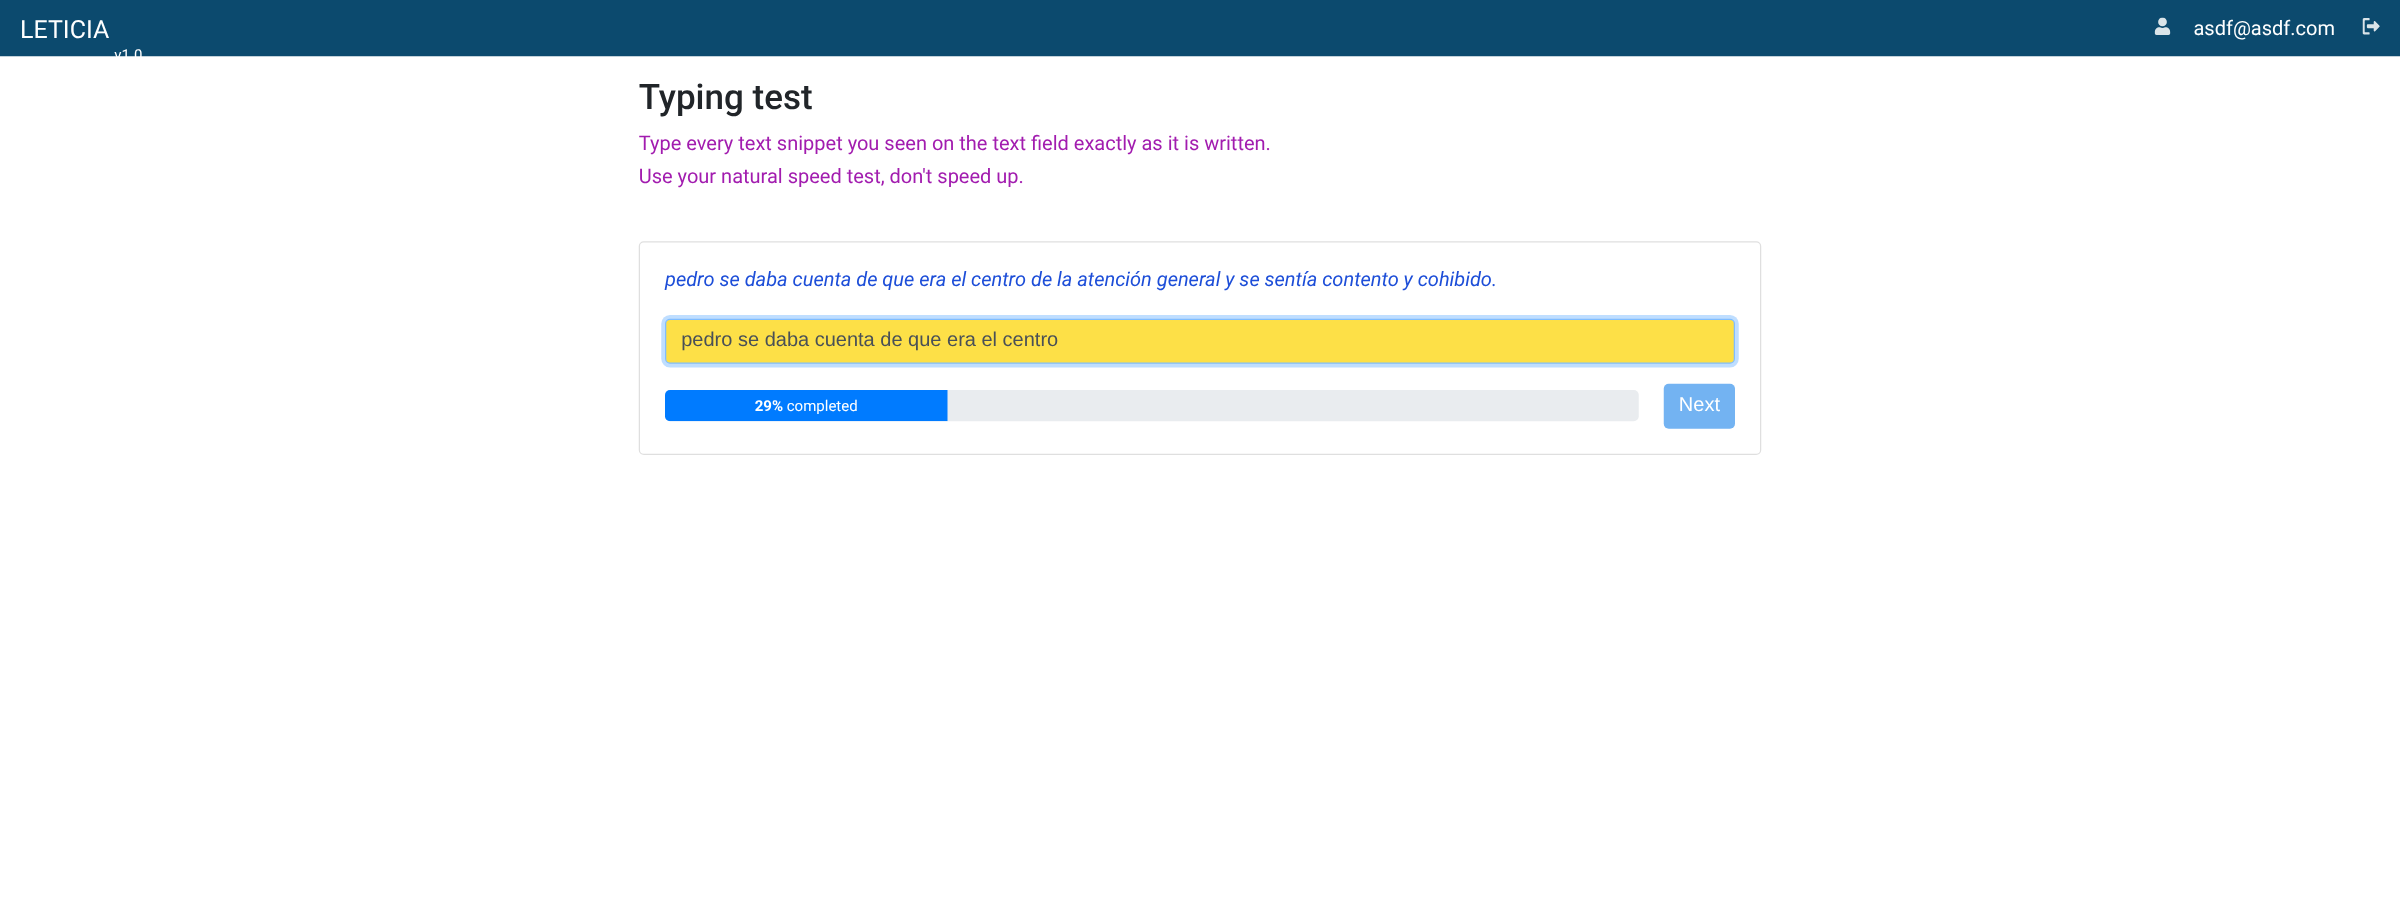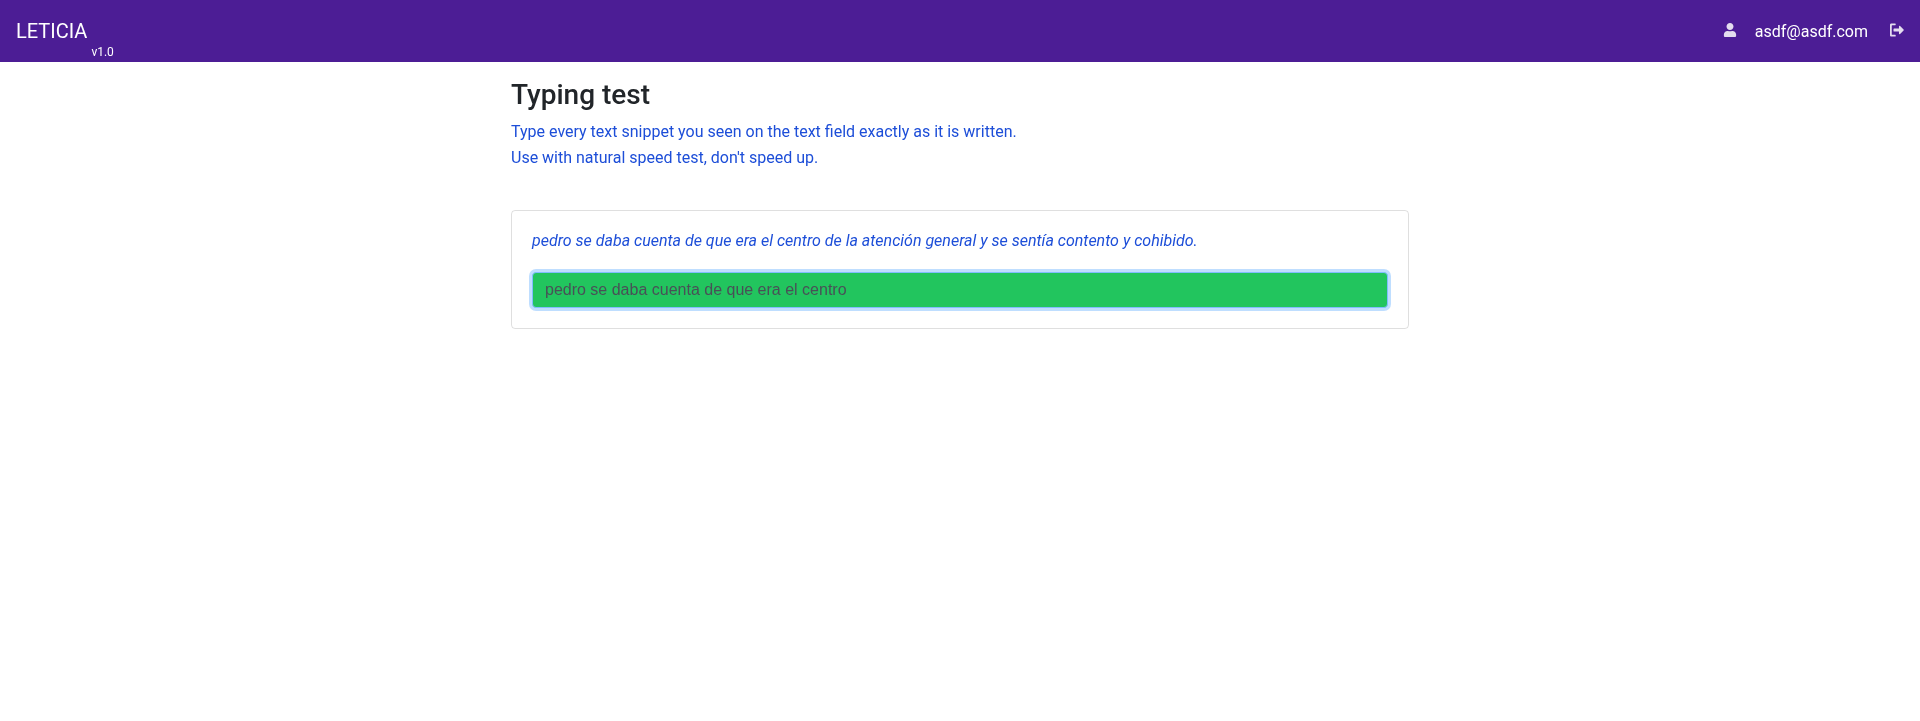--- a/index.html
+++ b/index.html
@@ -4,27 +4,27 @@
   <style>
     * { box-sizing: border-box; }
     body {
       margin: 0;
       font-family: -apple-system, BlinkMacSystemFont, "Segoe UI", Roboto, "Helvetica Neue", Arial, sans-serif;
       font-size: 16px;
       color: #212529;
       background: #fff;
     }
     .navbar {
-      background: #4c1d95;
+      background: #0c4a6e;
       color: #fff;
       display: flex;
       align-items: center;
       justify-content: space-between;
       padding: 8px 16px;
-      height: 62px;
+      height: 45px;
     }
     .navbar-brand {
       color: #fff;
       font-size: 20px;
       font-weight: 400;
       text-decoration: none;
       display: flex;
       align-items: baseline;
     }
     .navbar-brand .version {
@@ -62,42 +62,42 @@
       padding: 0 12px;
     }
     h2.title {
       font-size: 28px;
       font-weight: 500;
       margin: 16px 0 10px 0;
     }
     p.instruction {
       margin: 0 0 4px 0;
       font-size: 16px;
-      color: #1d4ed8;
+      color: #a21caf;
       line-height: 1.4;
     }
     .card {
       margin-top: 40px;
       border: 1px solid rgba(0,0,0,.125);
       border-radius: 4px;
       padding: 20px;
     }
     .snippet {
       font-style: italic;
       margin: 0 0 22px 0;
       font-size: 16px;
       color: #1d4ed8;
     }
     .typing-input {
       width: 100%;
       padding: 6px 12px;
       font-size: 16px;
       line-height: 1.5;
       color: #495057;
-      background: #22c55e;
+      background: #fde047;
       border: 1px solid #80bdff;
       border-radius: 4px;
       outline: none;
       box-shadow: 0 0 0 3px rgba(0,123,255,.25);
       height: 36px;
     }
     .progress-row {
       display: flex;
       align-items: center;
       gap: 20px;
@@ -157,19 +157,29 @@
             <path d="M497 273L369 401c-15 15-41 4.5-41-17v-72H152c-13.3 0-24-10.7-24-24v-64c0-13.3 10.7-24 24-24h176v-72c0-21.4 25.9-32 41-17l128 128c9.4 9.4 9.4 24.6 0 34zM192 432H80c-8.8 0-16-7.2-16-16V96c0-8.8 7.2-16 16-16h112c8.8 0 16-7.2 16-16V32c0-8.8-7.2-16-16-16H48C21.5 16 0 37.5 0 64v384c0 26.5 21.5 48 48 48h144c8.8 0 16-7.2 16-16v-32c0-8.8-7.2-16-16-16z"></path>
           </svg>
       </span>
     </a>
   </div>
 </nav>
 
 <div class="container">
   <h2 class="title">Typing test</h2>
   <p class="instruction">Type every text snippet you seen on the text field exactly as it is written.</p>
-  <p class="instruction">Use with natural speed test, don't speed up.</p>
+  <p class="instruction">Use your natural speed test, don't speed up.</p>
 
   <div class="card">
     <p class="snippet">pedro se daba cuenta de que era el centro de la atención general y se sentía contento y cohibido.</p>
     <input type="text" class="typing-input" value="pedro se daba cuenta de que era el centro" style="">
+    <div class="progress-row">
+      <div class="progress">
+        <div class="progress-bar" id="progress-bar" style="width: 29%;">
+          <span>
+            <span class="pct">29%</span><span> completed</span>
+          </span>
+        </div>
+      </div>
+      <button class="btn-next">Next</button>
+    </div>
   </div>
 </div>
 
 </body></html>

